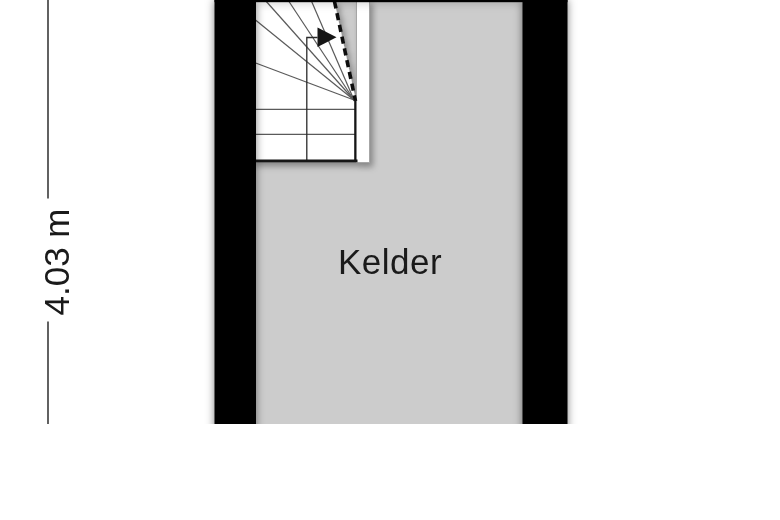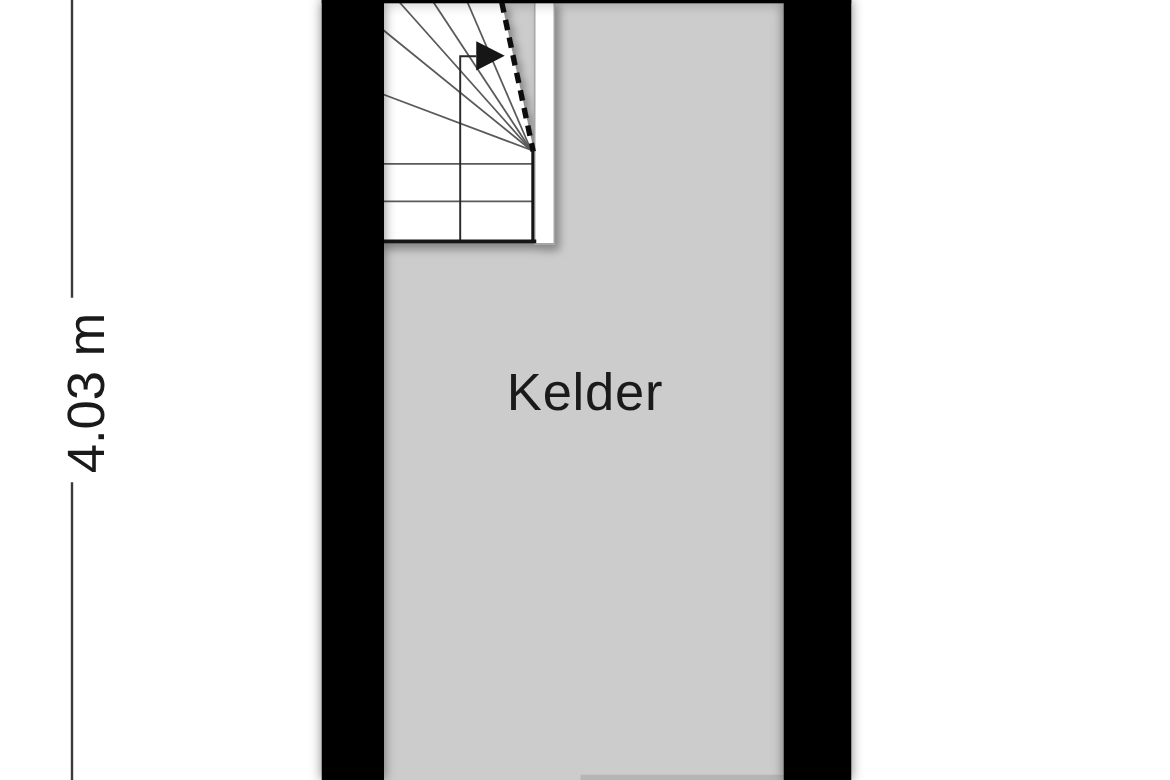--- a/index.html
+++ b/index.html
@@ -1,19 +1,19 @@
 <!DOCTYPE html>
 <html style="--background: #ffffff; --floor: #cccccc; --wall: #000000; --stair_fill: #ffffff; --stair_line: #5a5a5a; --outline: #141414; --text: #1a1a1a; --dim_line: #3a3a3a; --fragment: #b5b5b5;"><head>
 <meta charset="utf-8">
 <style>
   html, body { margin: 0; padding: 0; background: #ffffff; }
   .canvas {
     position: relative;
     width: 780px;
-    height: 520px;
+    height: 424px;
     background: var(--background, #ffffff);
     overflow: hidden;
     font-family: "Liberation Sans", sans-serif;
   }
   svg text {
     font-family: "Liberation Sans", sans-serif;
     fill: var(--text, #1a1a1a);
   }
   .room-label { font-size: 35px; letter-spacing: 0.5px; }
   .dim-label  { font-size: 35px; }

